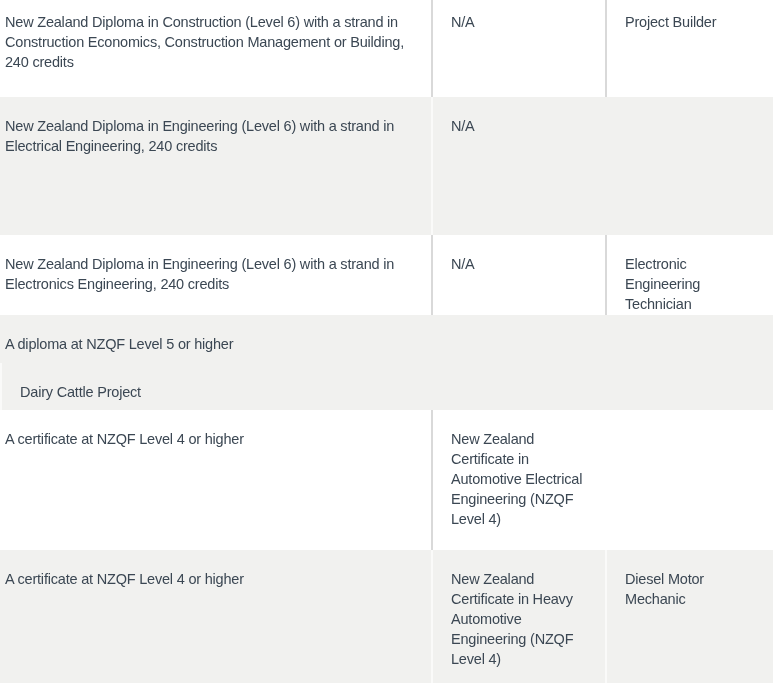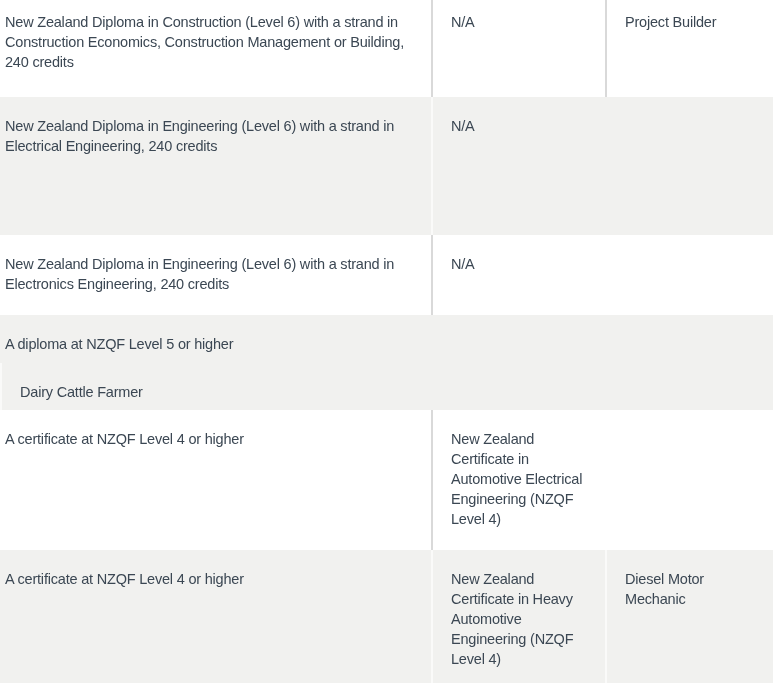--- a/index.html
+++ b/index.html
@@ -73,25 +73,26 @@
     </div>
 
     <div class="row alt h2">
       <div class="cell c1">New Zealand Diploma in Engineering (Level 6) with a strand in Electrical Engineering, 240 credits</div>
       <div class="cell c2">N/A</div>
     </div>
 
     <div class="row h3">
       <div class="cell c1">New Zealand Diploma in Engineering (Level 6) with a strand in Electronics Engineering, 240 credits</div>
       <div class="cell c2">N/A</div>
+      <div class="cell c3">Electronic Engineering Technician</div>
     </div>
 
     <div class="row alt h4">
       <div class="cell c1">A diploma at NZQF Level 5 or higher</div>
-      <div class="cell c3">Dairy Cattle Farmer</div>
+      <div class="cell c3">Dairy Cattle Project</div>
     </div>
 
     <div class="row h5">
       <div class="cell c1">A certificate at NZQF Level 4 or higher</div>
       <div class="cell c2">New Zealand Certificate in Automotive Electrical Engineering (NZQF Level 4)</div>
     </div>
 
     <div class="row alt h6">
       <div class="cell c1">A certificate at NZQF Level 4 or higher</div>
       <div class="cell c2">New Zealand Certificate in Heavy Automotive Engineering (NZQF Level 4)</div>

